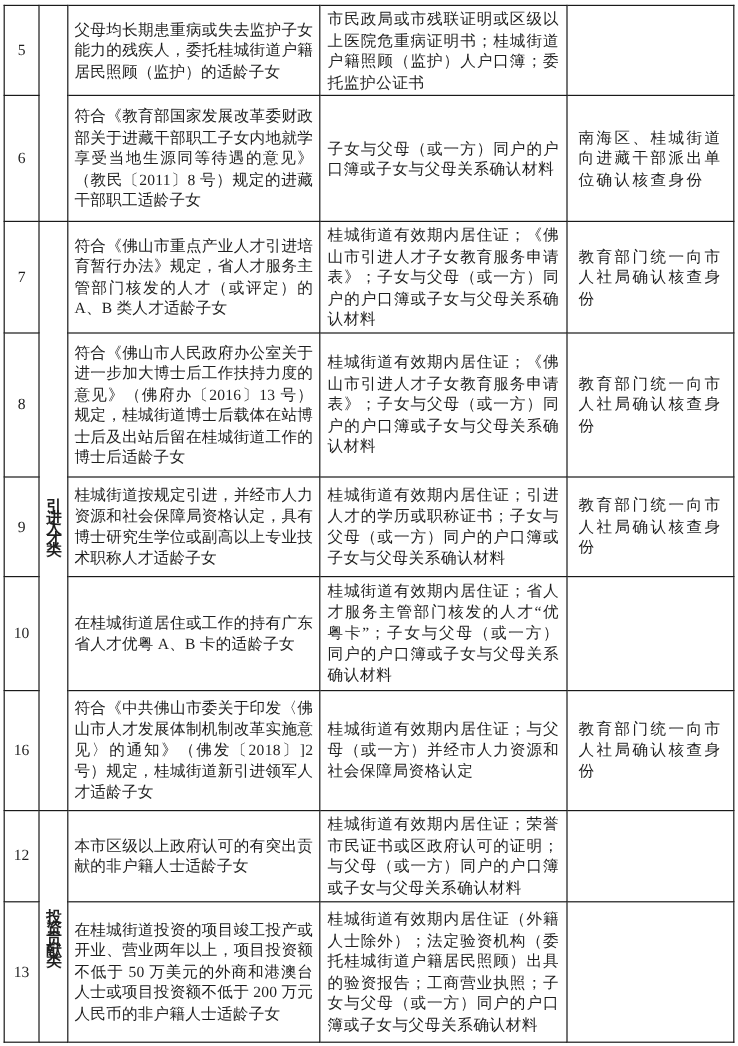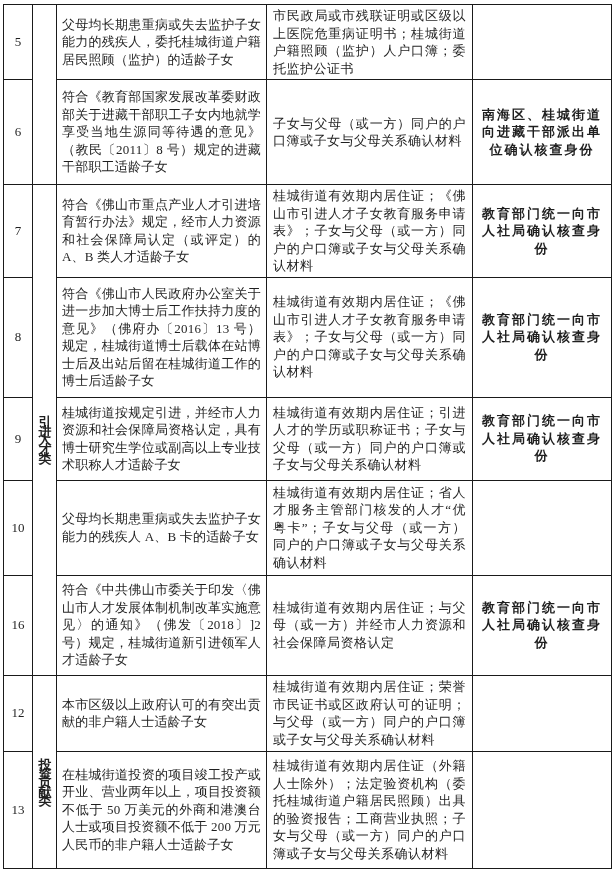--- a/index.html
+++ b/index.html
@@ -57,24 +57,23 @@
     letter-spacing: 0.2px;
     padding: 2px 5px;
   }
   td.materials {
     text-align: justify;
     letter-spacing: 0.5px;
     padding: 2px 6px;
     margin-top: 48px;
   }
   td.verify {
-    text-align: center;
+    text-align: left;
     letter-spacing: 2px;
     padding: 2px 9px;
-    font-weight: bold;
   }
   
   tr.r5  { height: 74px; }
   tr.r6  { height: 105px; }
   tr.r7  { height: 92px; }
   tr.r8  { height: 120px; }
   tr.r9  { height: 83px; }
   tr.r10 { height: 95px; }
   tr.r11 { height: 100px; }
   tr.r12 { height: 76px; }
@@ -106,39 +105,39 @@
         <td class="num">6</td>
         <td class="criteria">符合《教育部国家发展改革委财政部关于进藏干部职工子女内地就学享受当地生源同等待遇的意见》（教民〔2011〕8 号）规定的进藏干部职工适龄子女</td>
         <td class="materials">子女与父母（或一方）同户的户口簿或子女与父母关系确认材料</td>
         <td class="verify">南海区、桂城街道向进藏干部派出单位确认核查身份</td>
       </tr>
       <tr class="r7">
         <td class="num">7</td>
         <td class="cat" rowspan="5">
           <span class="vtext">引进人才类</span>
         </td>
-        <td class="criteria">符合《佛山市重点产业人才引进培育暂行办法》规定，经市人力资源和社会保障局认定（或评定）的 A、B 类人才适龄子女</td>
+        <td class="criteria">符合《佛山市重点产业人才引进培育暂行办法》规定，省人才服务主管部门核发的人才（或评定）的 A、B 类人才适龄子女</td>
         <td class="materials">桂城街道有效期内居住证；《佛山市引进人才子女教育服务申请表》；子女与父母（或一方）同户的户口簿或子女与父母关系确认材料</td>
         <td class="verify">教育部门统一向市人社局确认核查身份</td>
       </tr>
       <tr class="r8">
         <td class="num">8</td>
         <td class="criteria">符合《佛山市人民政府办公室关于进一步加大博士后工作扶持力度的意见》（佛府办〔2016〕13 号）规定，桂城街道博士后载体在站博士后及出站后留在桂城街道工作的博士后适龄子女</td>
         <td class="materials">桂城街道有效期内居住证；《佛山市引进人才子女教育服务申请表》；子女与父母（或一方）同户的户口簿或子女与父母关系确认材料</td>
         <td class="verify">教育部门统一向市人社局确认核查身份</td>
       </tr>
       <tr class="r9">
         <td class="num">9</td>
         <td class="criteria">桂城街道按规定引进，并经市人力资源和社会保障局资格认定，具有博士研究生学位或副高以上专业技术职称人才适龄子女</td>
         <td class="materials">桂城街道有效期内居住证；引进人才的学历或职称证书；子女与父母（或一方）同户的户口簿或子女与父母关系确认材料</td>
         <td class="verify">教育部门统一向市人社局确认核查身份</td>
       </tr>
       <tr class="r10">
         <td class="num">10</td>
-        <td class="criteria">父母均长期患重病或失去监护子女能力的残疾人 A、B 卡的适龄子女</td>
+        <td class="criteria">在桂城街道居住或工作的持有广东省人才优粤 A、B 卡的适龄子女</td>
         <td class="materials">桂城街道有效期内居住证；省人才服务主管部门核发的人才“优粤卡”；子女与父母（或一方）同户的户口簿或子女与父母关系确认材料</td>
         <td class="verify"></td>
       </tr>
       <tr class="r11">
         <td class="num">16</td>
         <td class="criteria">符合《中共佛山市委关于印发〈佛山市人才发展体制机制改革实施意见〉的通知》（佛发〔2018〕]2 号）规定，桂城街道新引进领军人才适龄子女</td>
         <td class="materials">桂城街道有效期内居住证；与父母（或一方）并经市人力资源和社会保障局资格认定</td>
         <td class="verify">教育部门统一向市人社局确认核查身份</td>
       </tr>
       <tr class="r12">

